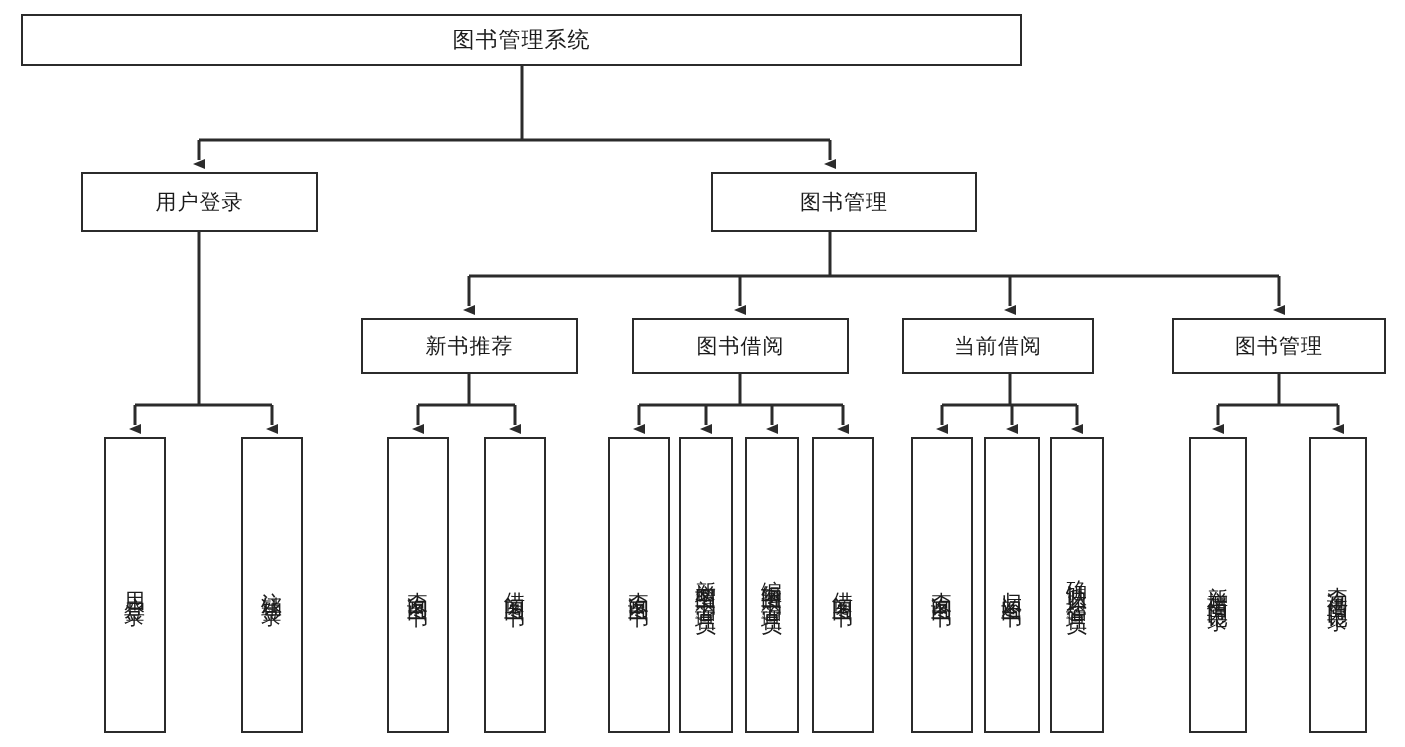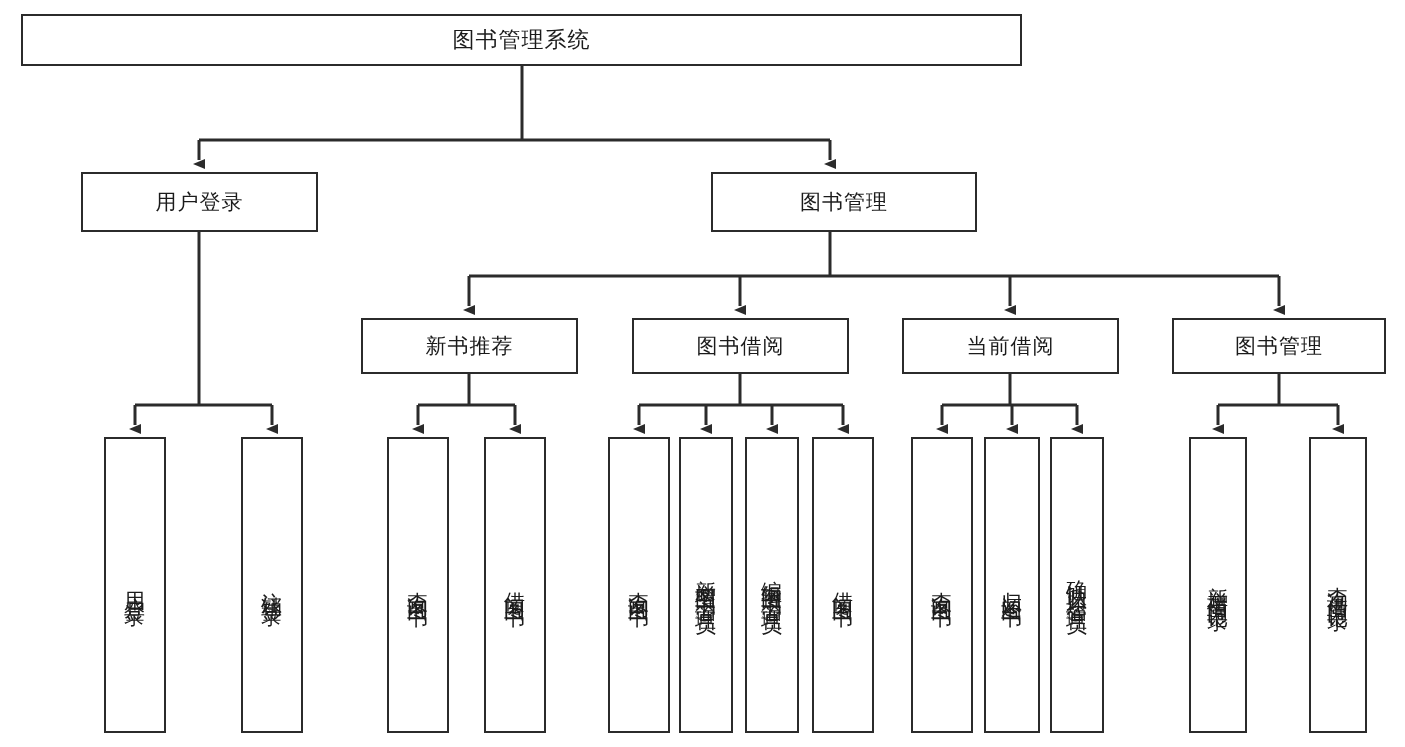--- a/index.html
+++ b/index.html
@@ -125,21 +125,21 @@
   <div class="node h" style="left:711px; top:172px; width:266px; height:60px;">
     <span>图书管理</span>
   </div>
 
   <div class="node h" style="left:361px; top:318px; width:217px; height:56px;">
     <span>新书推荐</span>
   </div>
   <div class="node h" style="left:632px; top:318px; width:217px; height:56px;">
     <span>图书借阅</span>
   </div>
-  <div class="node h" style="left:902px; top:318px; width:217px; height:56px;">
+  <div class="node h" style="left:902px; top:318px; width:192px; height:56px;">
     <span>当前借阅</span>
   </div>
   <div class="node h" style="left:1172px; top:318px; width:214px; height:56px;">
     <span>图书管理</span>
   </div>
 
   <div class="node v" style="left:104px; top:437px; width:62px; height:296px;">
     <span class="vtext">用户登录</span>
   </div>
   <div class="node v" style="left:241px; top:437px; width:62px; height:296px;">

